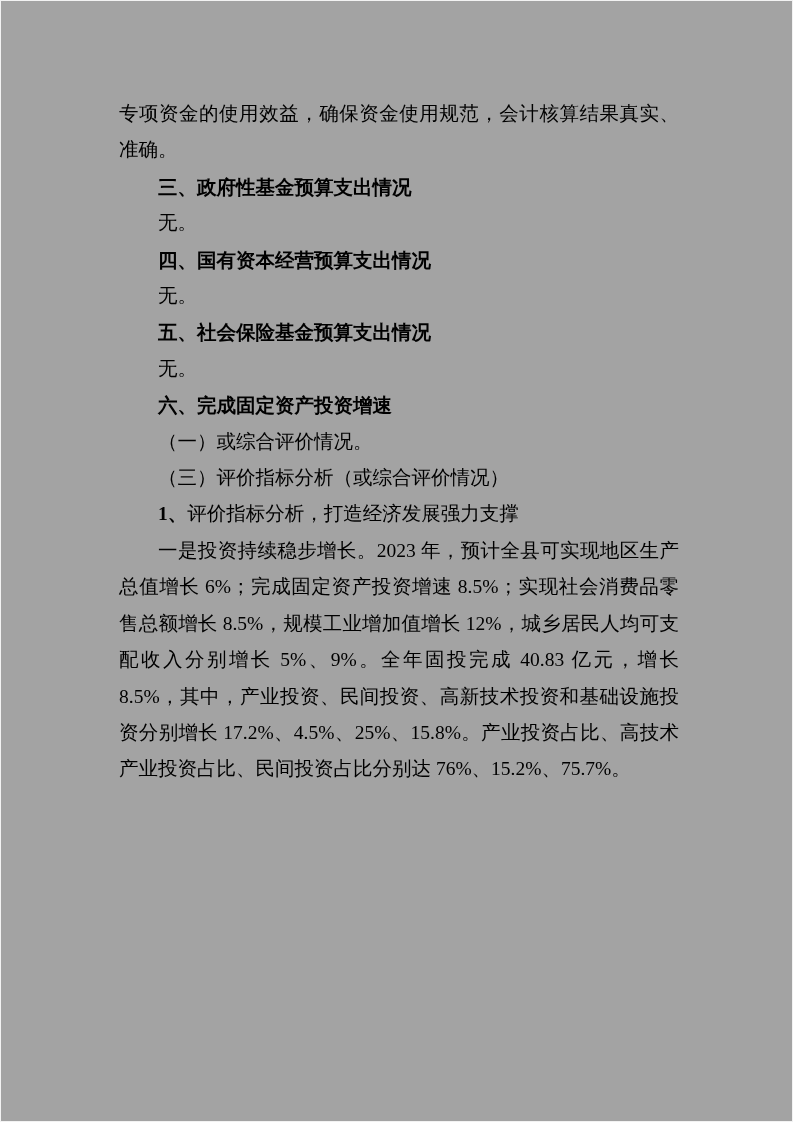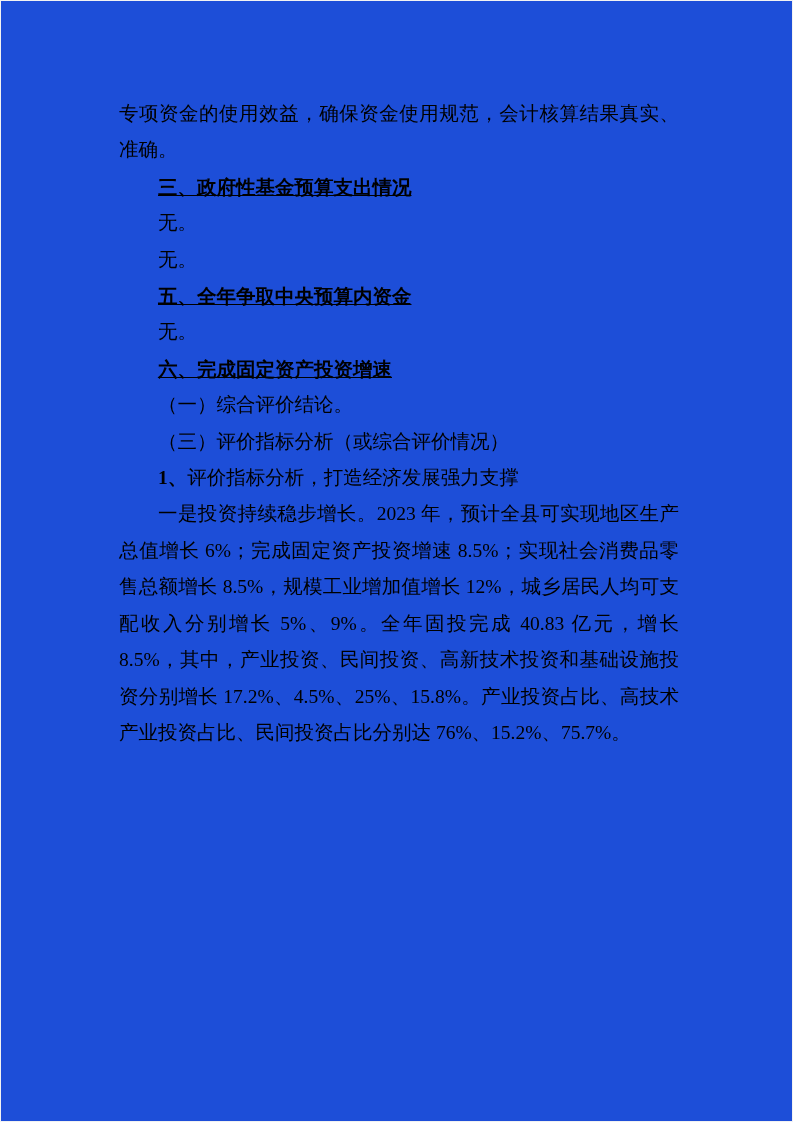--- a/index.html
+++ b/index.html
@@ -4,21 +4,21 @@
 <style>
   html, body {
     margin: 0;
     padding: 0;
     background: #ffffff;
   }
   .page {
     position: relative;
     width: 793px;
     height: 1122px;
-    background: #1d4ed8;
+    background: #a3a3a3;
     overflow: hidden;
     box-sizing: border-box;
     border: 1px solid #f2f2f2;
     font-family: "Liberation Serif", "DejaVu Serif", serif;
   }
   .content {
     position: absolute;
     left: 118px;
     top: 95px;
     width: 560px;
@@ -36,48 +36,48 @@
     text-indent: 2em;
     letter-spacing: 0;
   }
   .para.flush {
     text-indent: 0;
   }
   .heading {
     font-family: "Liberation Sans", "DejaVu Sans", sans-serif;
     font-weight: 700;
     text-align: left;
-    text-decoration: underline;
   }
   .subheading .sub-num {
     font-weight: 700;
   }
 </style>
 </head>
 <body>
 
 <div class="page">
   <div class="content">
 
     <p class="para flush">专项资金的使用效益，确保资金使用规范，会计核算结果真实、准确。</p>
 
     <h2 class="heading">三、政府性基金预算支出情况</h2>
 
     <p class="para">无。</p>
 
+    <h2 class="heading">四、国有资本经营预算支出情况</h2>
 
     <p class="para">无。</p>
 
-    <h2 class="heading">五、全年争取中央预算内资金</h2>
+    <h2 class="heading">五、社会保险基金预算支出情况</h2>
 
     <p class="para">无。</p>
 
     <h2 class="heading">六、完成固定资产投资增速</h2>
 
-    <p class="para">（一）综合评价结论。</p>
+    <p class="para">（一）或综合评价情况。</p>
 
 
     <p class="para">（三）评价指标分析（或综合评价情况）</p>
 
     <p class="subheading">
       <span class="sub-num">1、</span><span>评价指标分析，打造经济发展强力支撑</span>
     </p>
 
     <p class="para">一是投资持续稳步增长。2023 年，预计全县可实现地区生产总值增长 6%；完成固定资产投资增速 8.5%；实现社会消费品零售总额增长 8.5%，规模工业增加值增长 12%，城乡居民人均可支配收入分别增长 5%、9%。全年固投完成 40.83 亿元，增长 8.5%，其中，产业投资、民间投资、高新技术投资和基础设施投资分别增长 17.2%、4.5%、25%、15.8%。产业投资占比、高技术产业投资占比、民间投资占比分别达 76%、15.2%、75.7%。</p>
 

